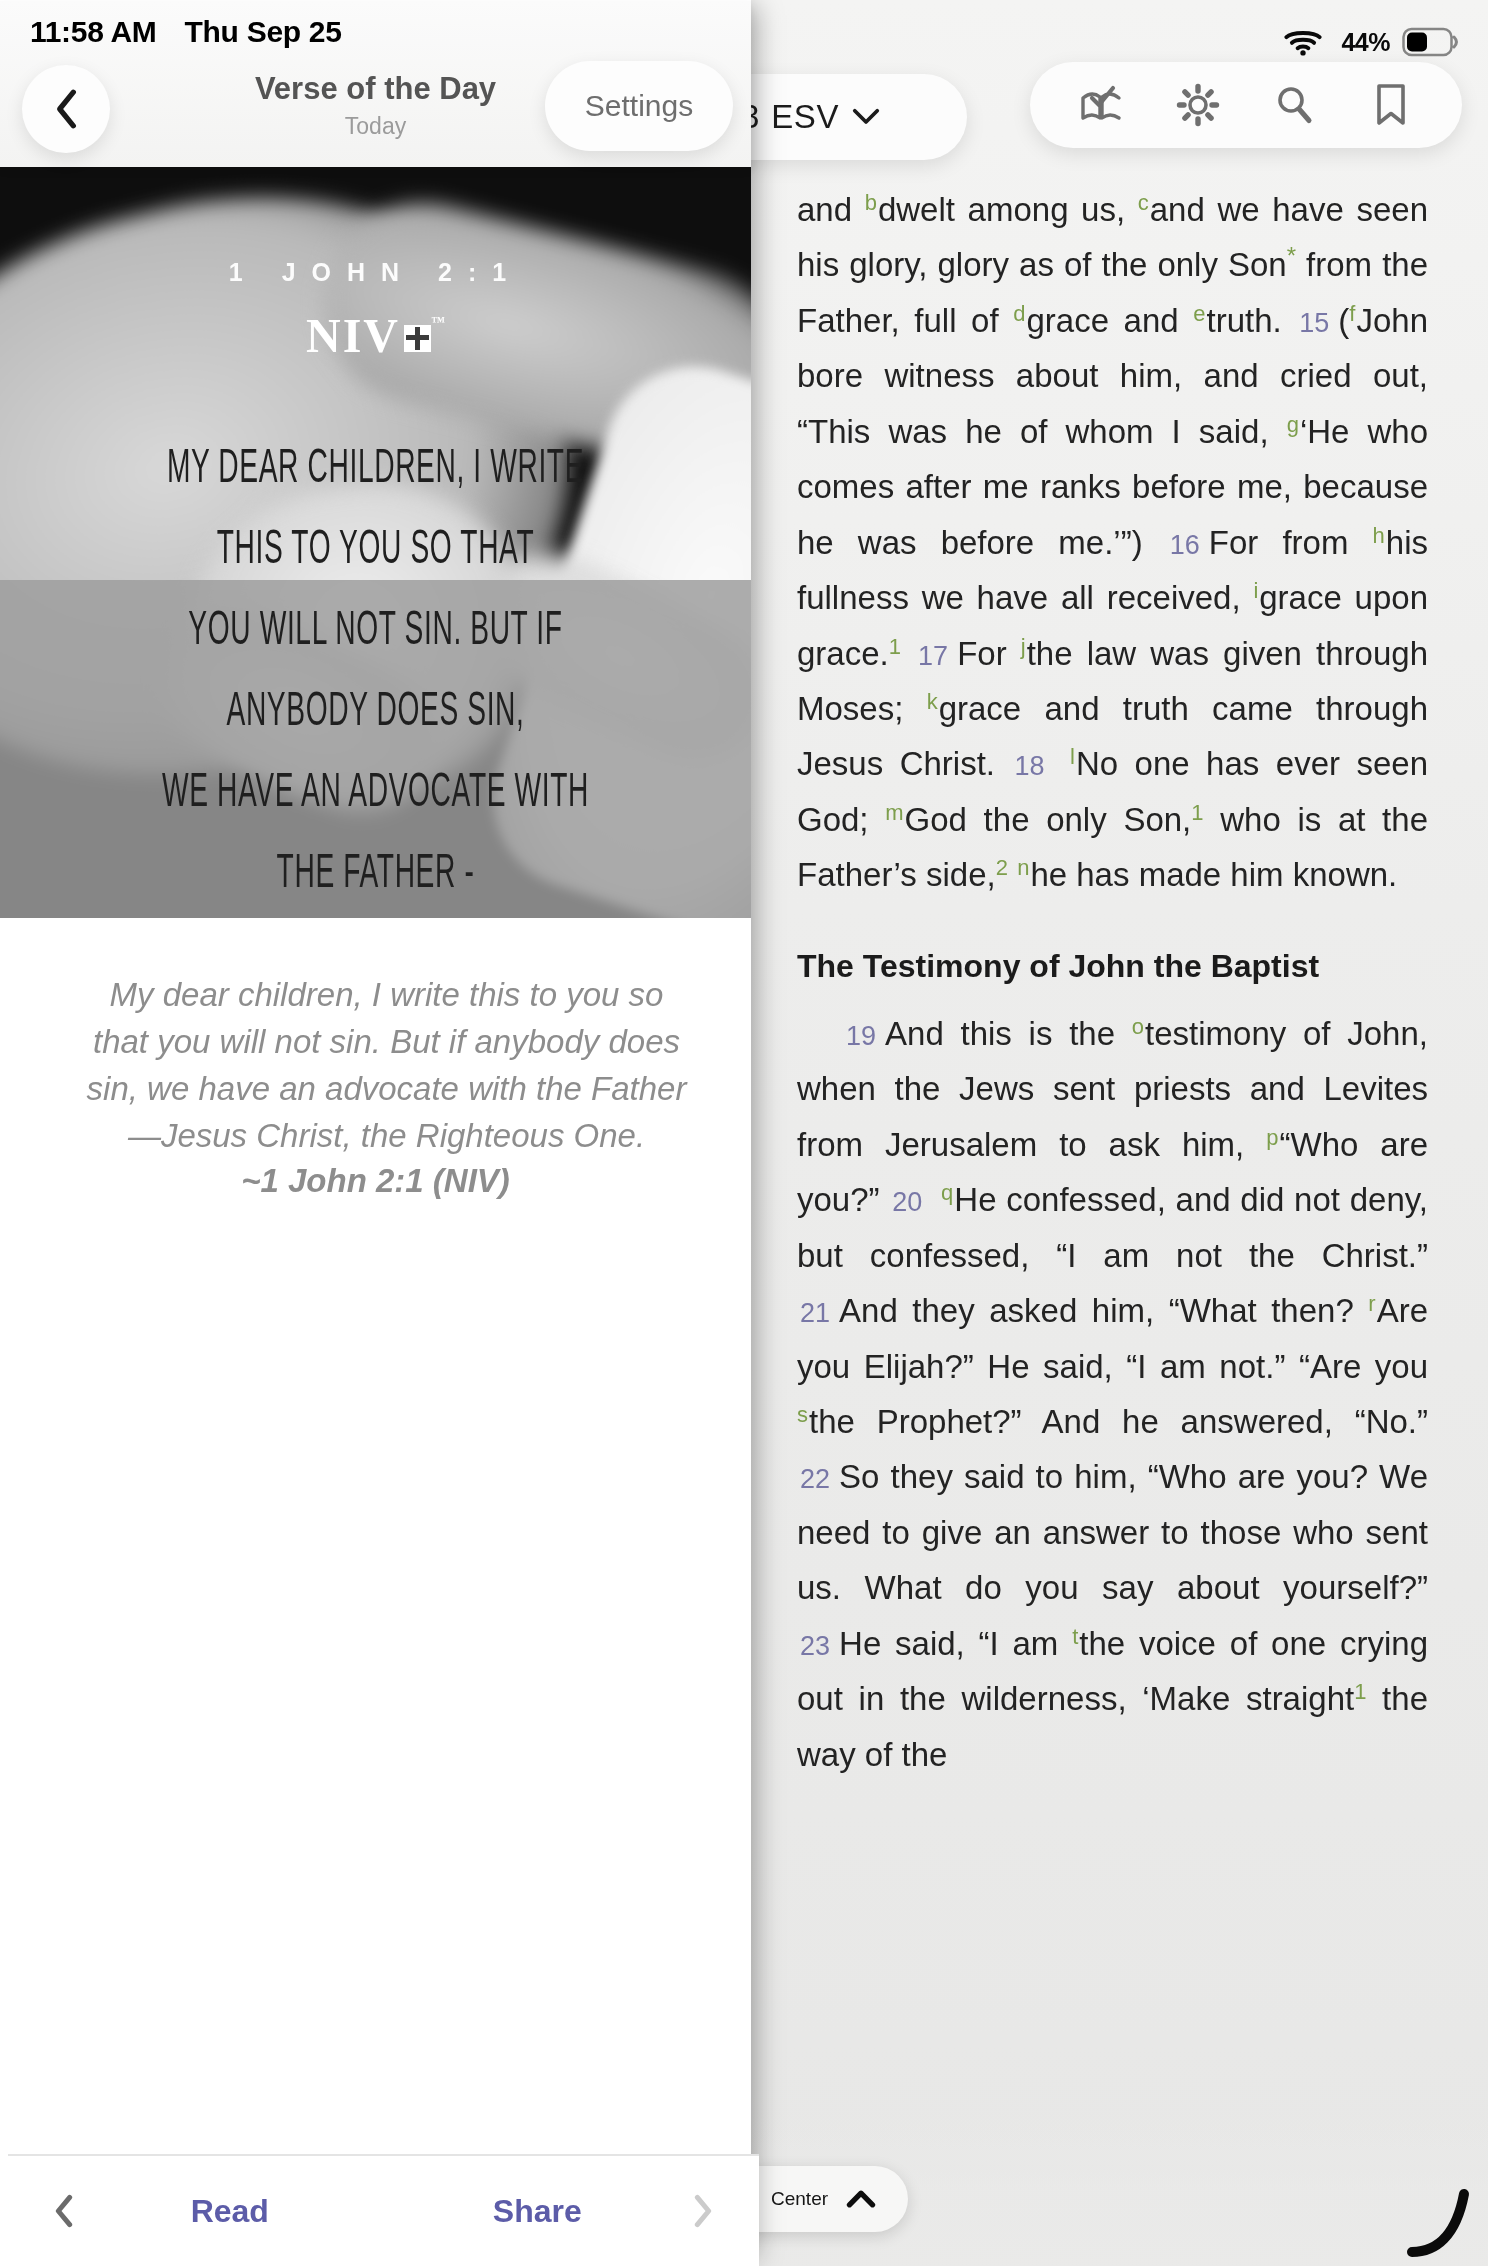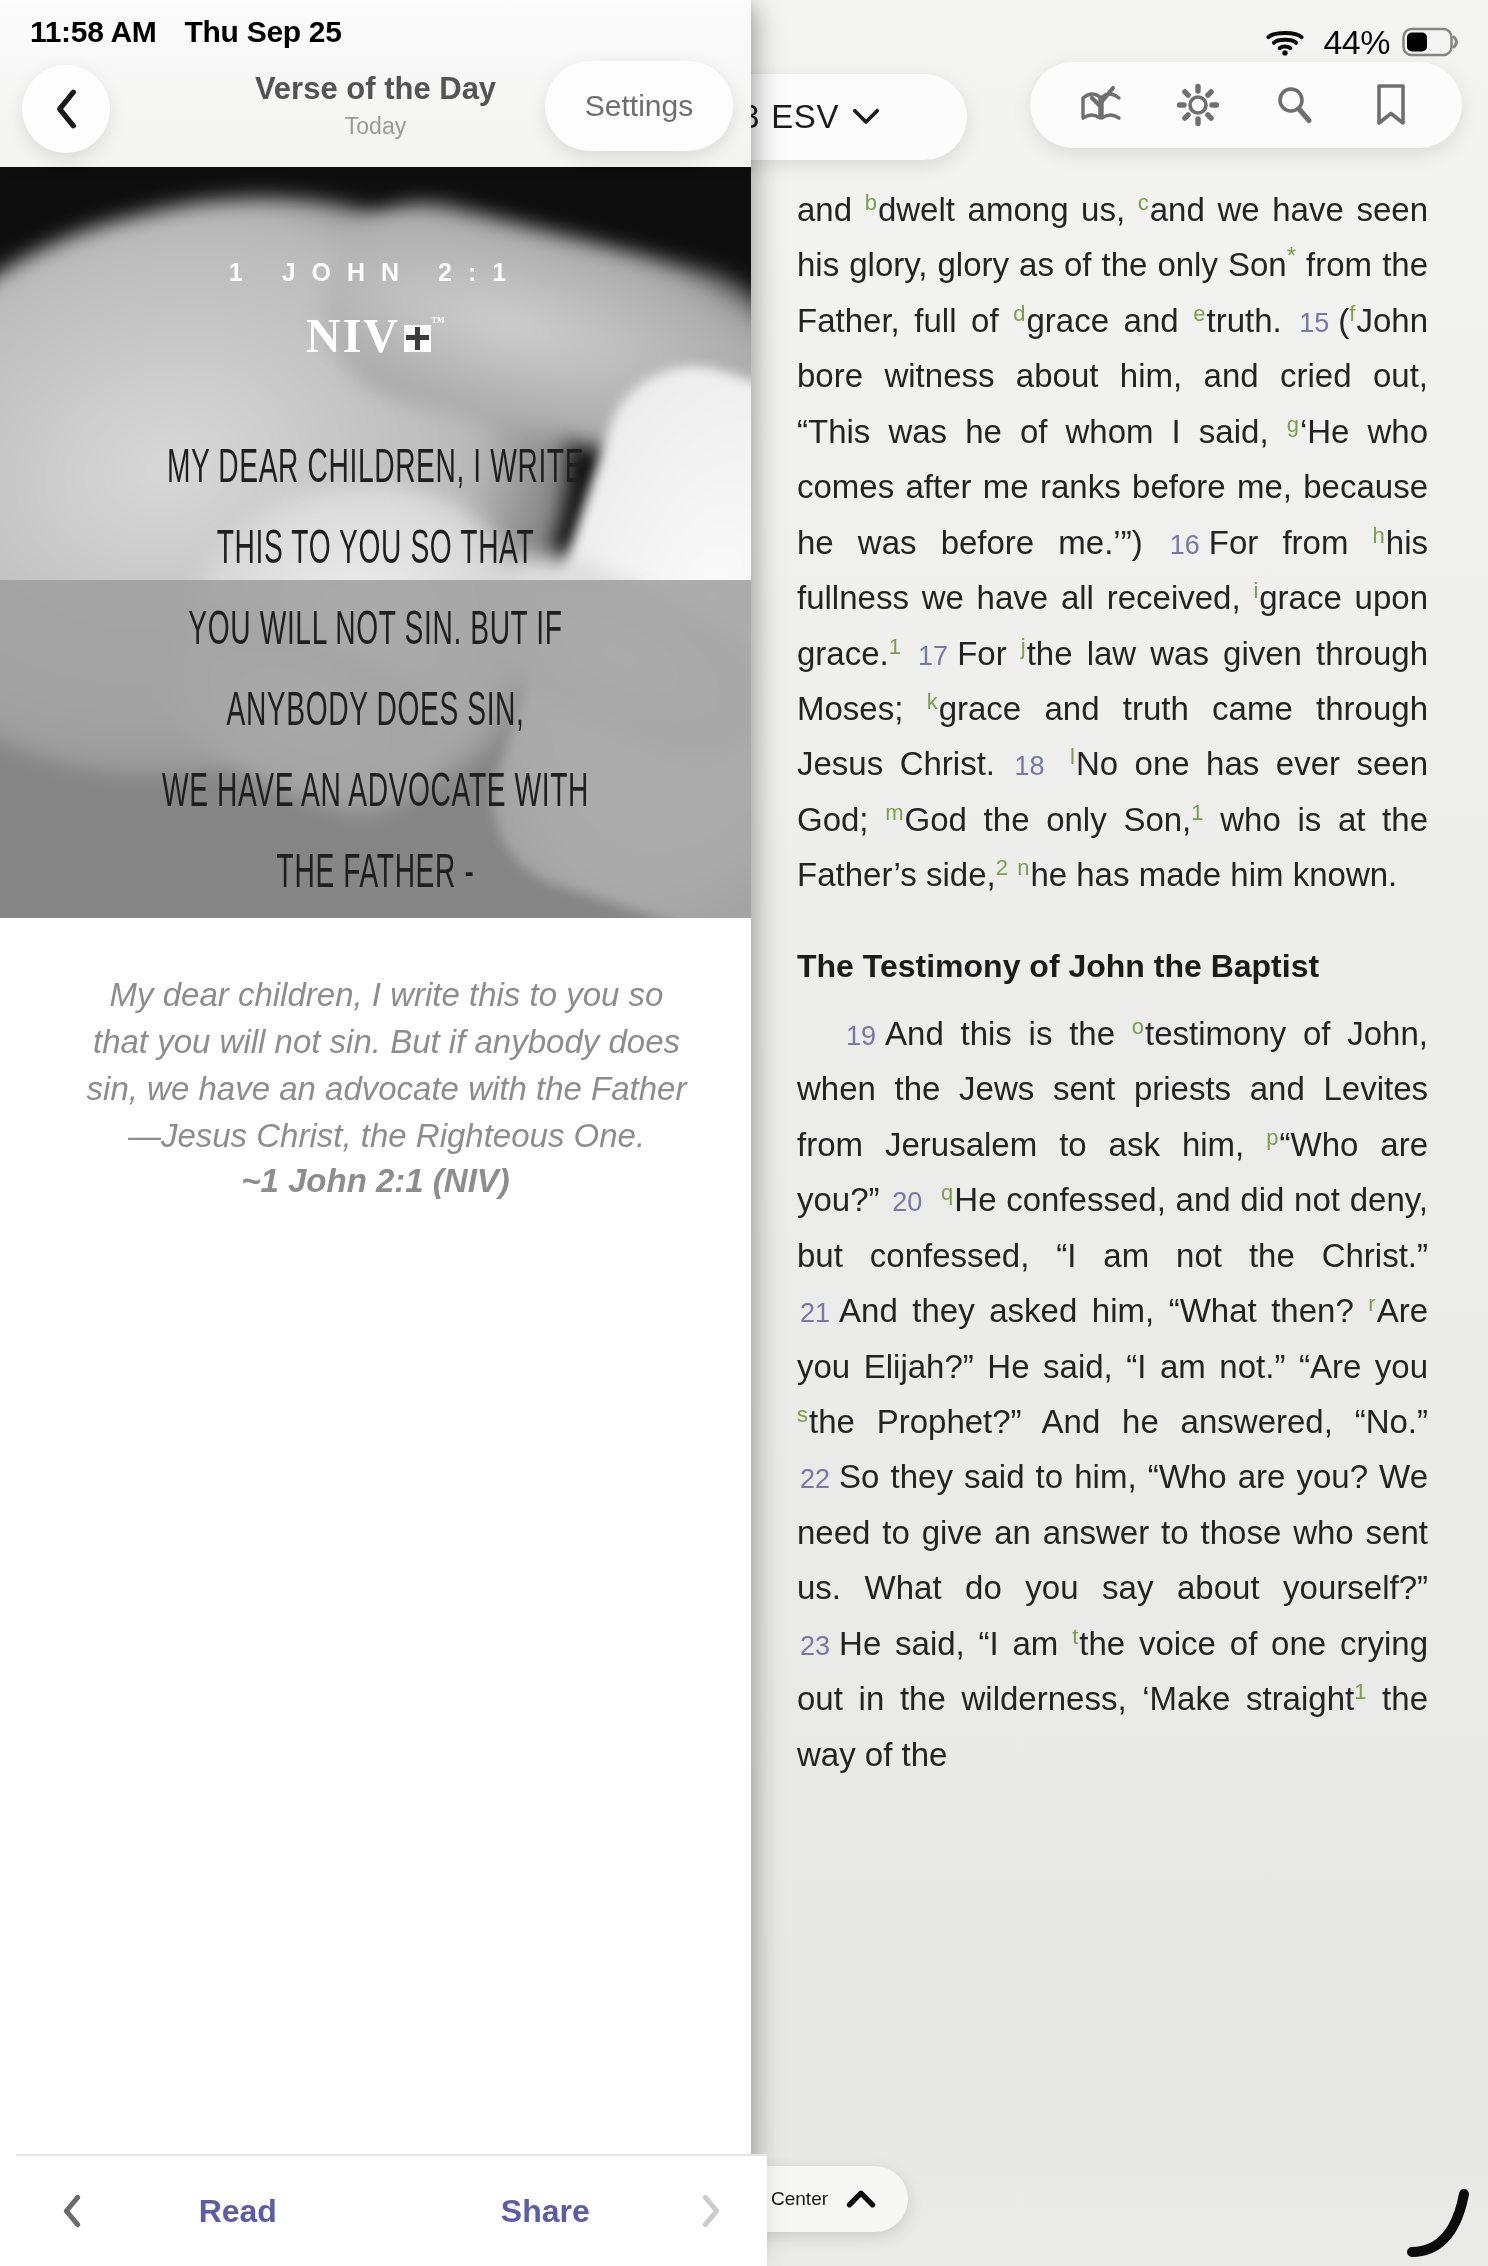--- a/index.html
+++ b/index.html
@@ -5,21 +5,21 @@
   * { margin:0; padding:0; box-sizing:border-box; }
   html,body { width:1488px; height:2266px; overflow:hidden; background:#fff;
     font-family:"Liberation Sans", sans-serif; }
   .stage { position:relative; width:1488px; height:2266px; overflow:hidden; }
 
   
   .right-panel { position:absolute; left:751px; top:0; right:0; bottom:0; overflow:hidden;
     background:linear-gradient(180deg,#f4f4f3 0%, #ededec 40%, #e7e7e6 100%); }
 
   .status-right { position:absolute; top:16px; right:26px; display:flex; align-items:center; gap:12px; z-index:30; }
-  .status-right .pct { font-size:34px; font-weight:400; color:#0a0a0a; letter-spacing:-0.5px; }
+  .status-right .pct { font-size:25px; font-weight:700; color:#0a0a0a; letter-spacing:-0.5px; }
 
   .version-pill { position:absolute; top:62px; left:-46px; height:86px; width:262px;
     background:#fcfcfc; border-radius:46px; box-shadow:0 6px 20px rgba(0,0,0,0.10);
     display:flex; align-items:center; padding-left:36px; gap:12px; z-index:5;margin-top:12px; }
   .version-pill .partial { font-size:33px; color:#1c1c1c; }
   .version-pill .ver { font-size:33px; color:#1c1c1c; letter-spacing:0.5px; }
 
   .icons-pill { position:absolute; top:62px; right:26px; height:86px; width:432px;
     background:#fcfcfc; border-radius:46px; box-shadow:0 6px 20px rgba(0,0,0,0.10);
     display:flex; align-items:center; justify-content:space-evenly; z-index:5; }
@@ -87,21 +87,21 @@
   .gray-band { position:absolute; left:0; right:0; top:414px; bottom:0; background:rgba(157,157,157,0.84); z-index:3;
     display:flex; align-items:center; justify-content:center; }
   .band-text { width:164%; margin-left:0; transform:scale(0.60,1.04); transform-origin:center center;
     text-align:center; white-space:pre-line; font-size:47px; line-height:1.66; color:#1f1f1f; letter-spacing:1px; }
 
   .vod-verse { position:absolute; top:972px; left:0; width:751px; text-align:center;
     font-style:italic; color:#8d8d8d; font-size:33px; line-height:1.42; white-space:pre-line;padding-left:22px; }
   .vod-attrib { position:absolute; top:1162px; left:0; width:751px; text-align:center;
     font-style:italic; font-weight:700; color:#8d8d8d; font-size:33px; }
 
-  .left-bottom { position:absolute; bottom:0; left:16px; width:751px; height:112px; background:#fff;
+  .left-bottom { position:absolute; bottom:0; left:8px; width:751px; height:112px; background:#fff;
     border-top:2px solid #e4e4e4; display:grid; grid-template-columns:auto 1fr 1fr auto;
     align-items:center; padding:16px 44px; }
   .lb-link { font-size:32px; font-weight:700; color:#5c5ca8; text-align:center; }
 
   svg { display:block; }
 </style>
 </head>
 <body>
 
 <div class="stage">

